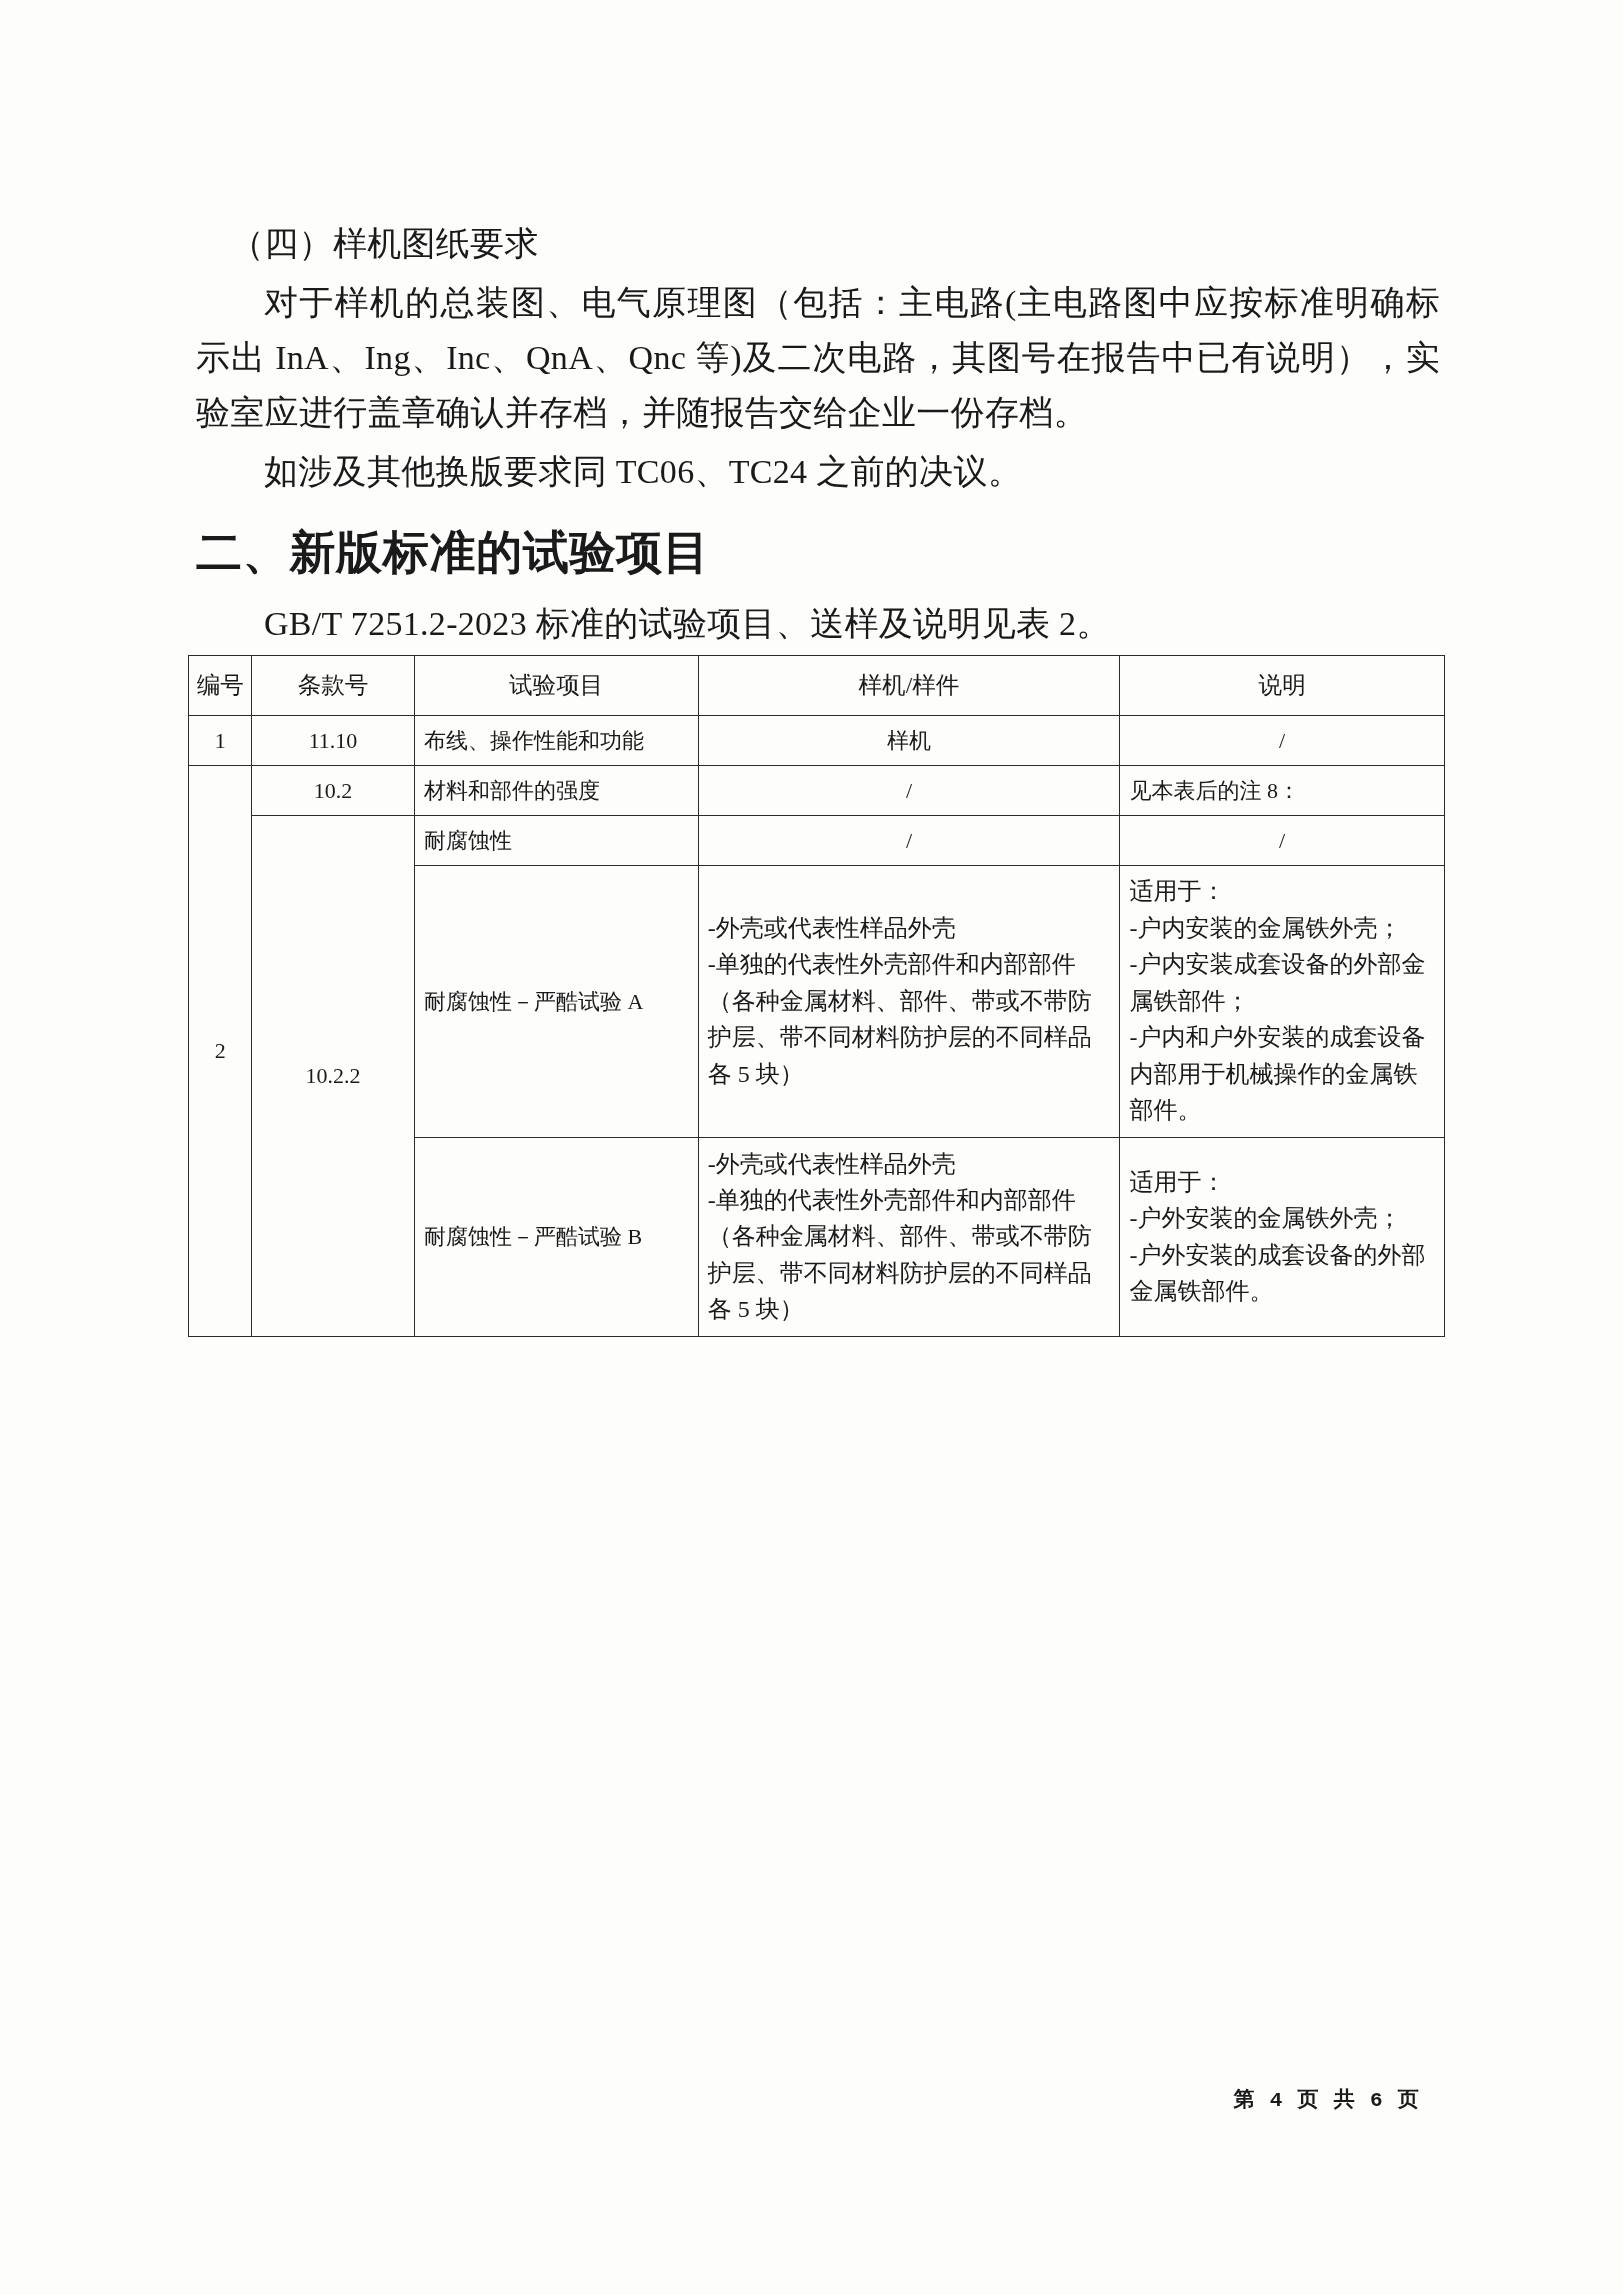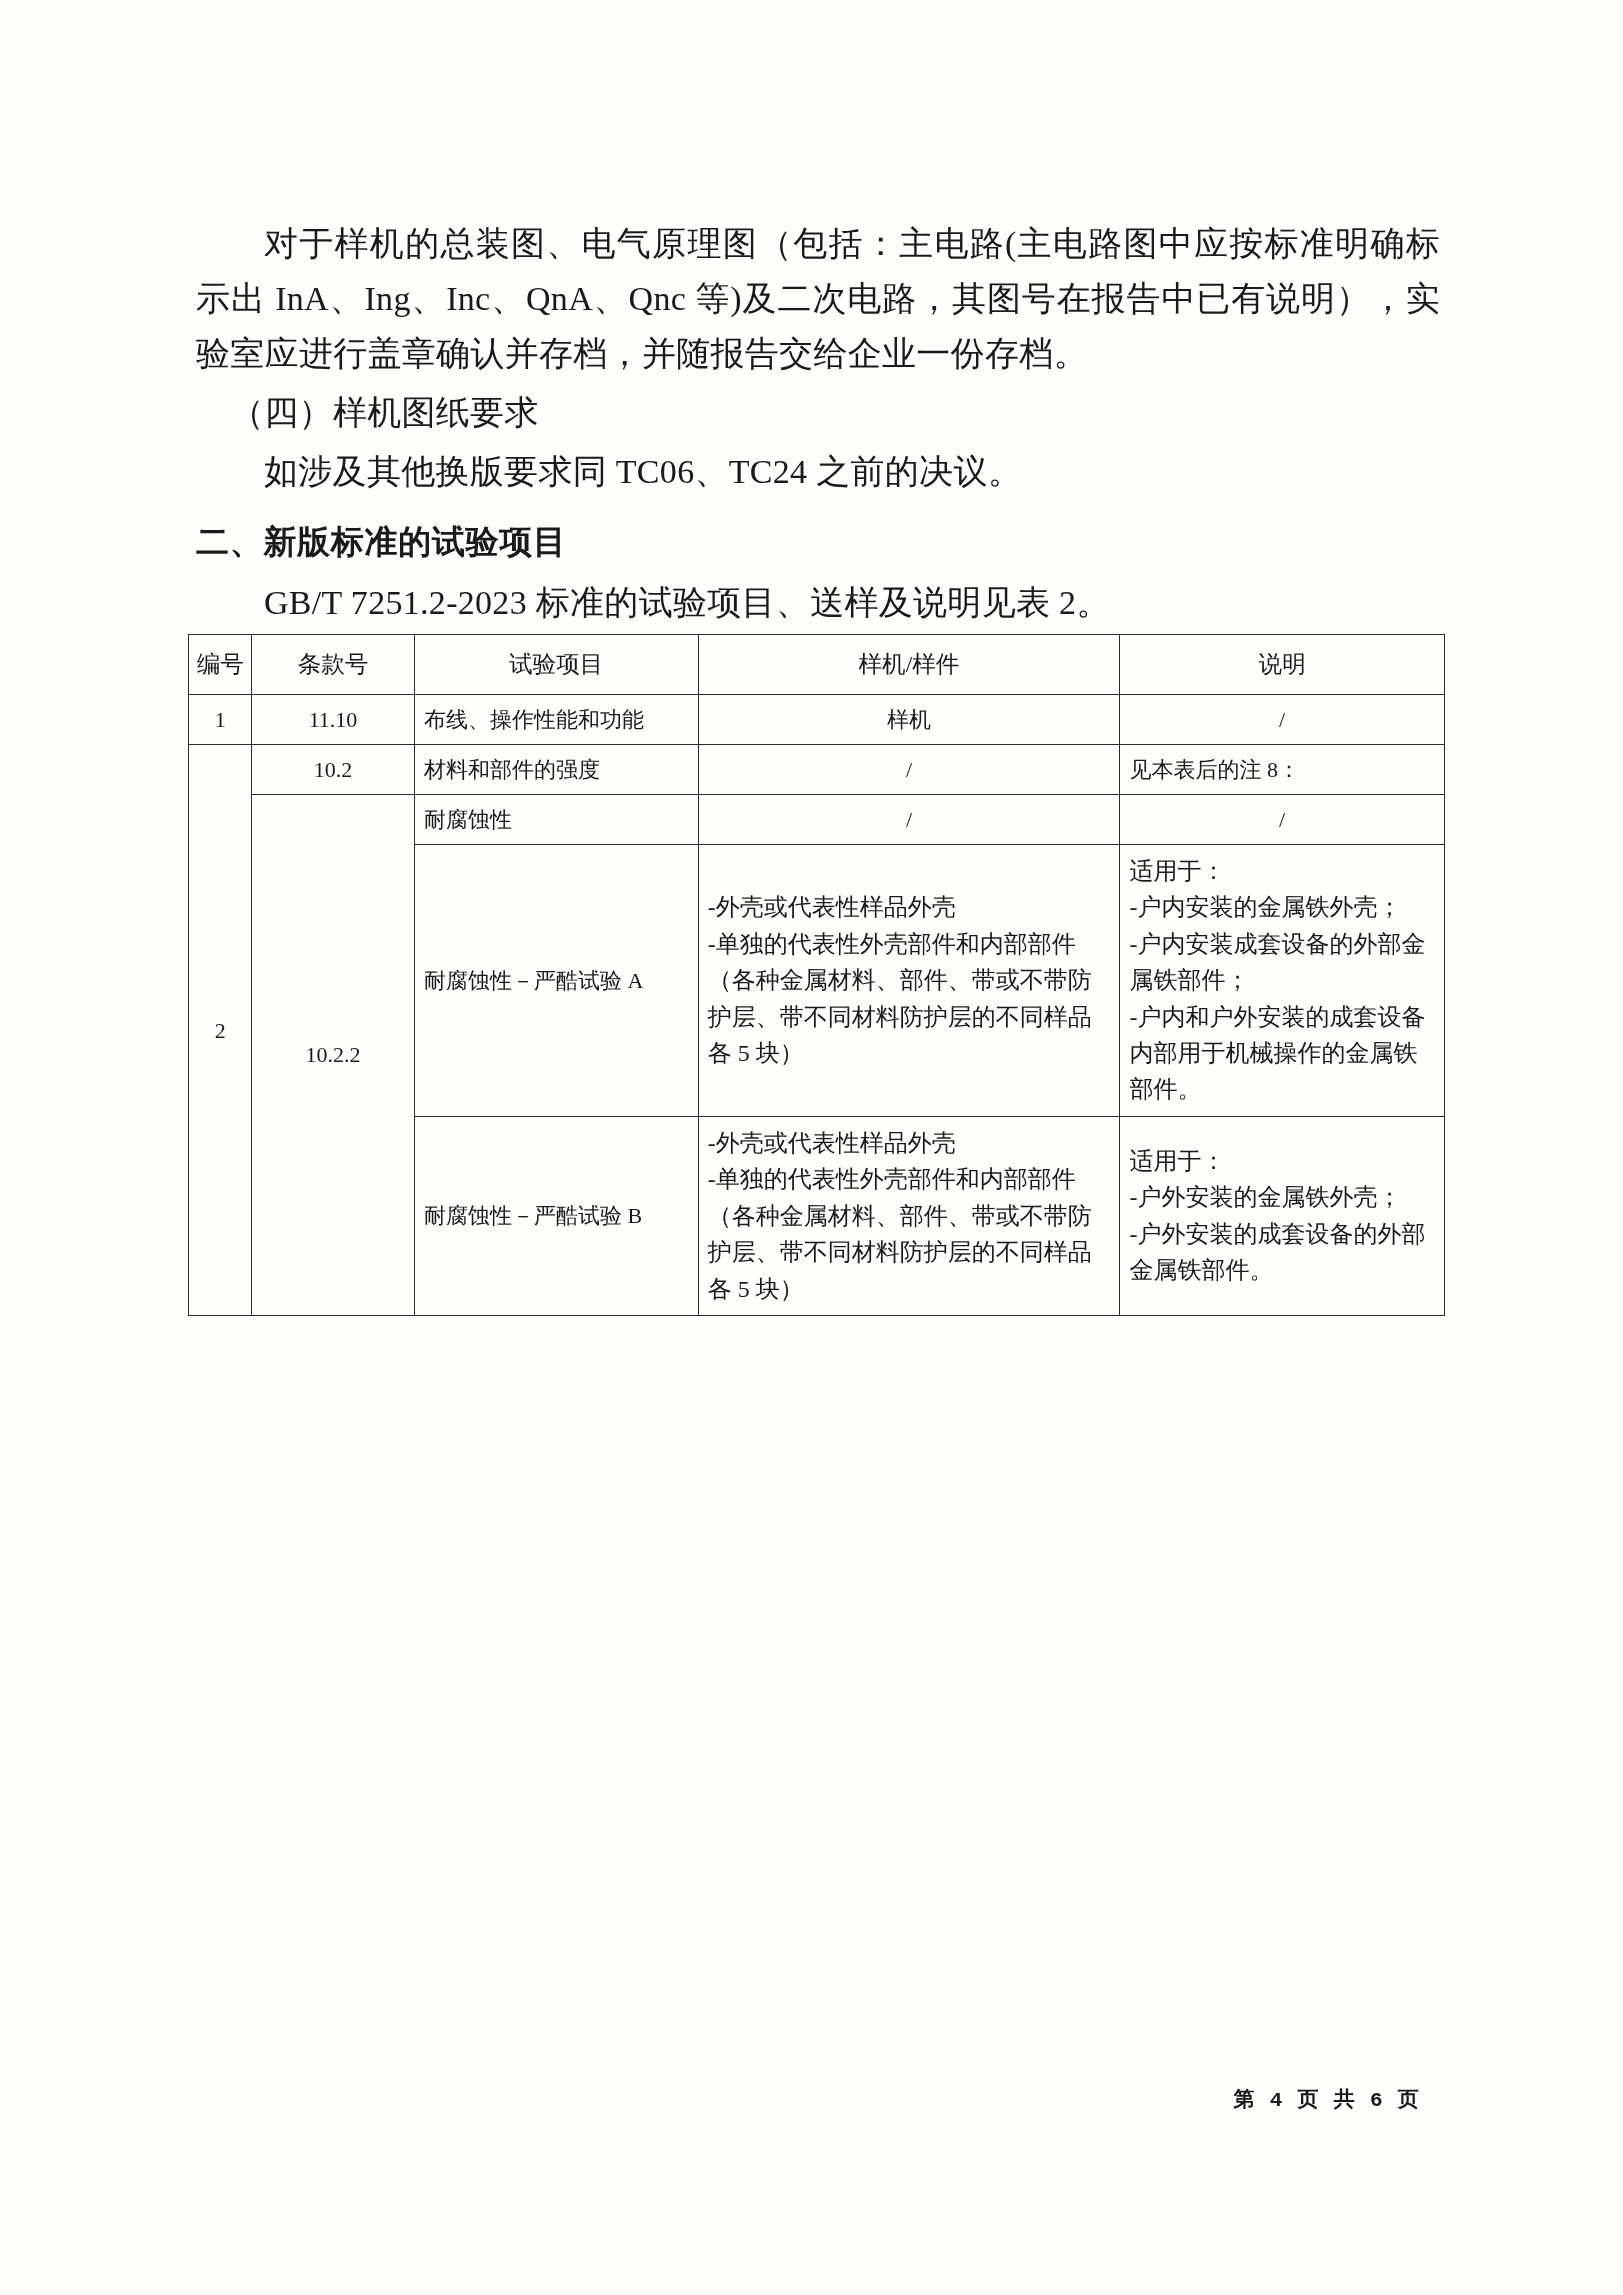--- a/index.html
+++ b/index.html
@@ -32,21 +32,21 @@
     font-size: 34px;
     line-height: 1.62;
     letter-spacing: 0.3px;
     margin: 0 0 3.9px 0;
     text-align: justify;
   }
   .indent2 { text-indent: 68px; }
   .indent1 { padding-left: 34px; }
 
   .heading {
-    font-size: 33px;
+    font-size: 46px;
     font-weight: bold;
     line-height: 1.6;
     margin: 17px 0 6.5px 0;
     font-family: "DejaVu Serif", "Liberation Serif", serif;
     letter-spacing: 0.7px;
   }
 
   
   .table-caption {
     text-align: center;
@@ -96,23 +96,23 @@
     letter-spacing: 1.3px;
     font-family: Liberation Mono, monospace;
   }
 </style>
 </head>
 <body>
 
 <div class="page">
   <div class="content">
 
+    <p class="para indent1">（四）样机图纸要求</p>
+
     <p class="para indent2">对于样机的总装图、电气原理图（包括：主电路(主电路图中应按标准明确标示出 InA、Ing、Inc、QnA、Qnc 等)及二次电路，其图号在报告中已有说明），实验室应进行盖章确认并存档，并随报告交给企业一份存档。</p>
-
-    <p class="para indent1">（四）样机图纸要求</p>
 
 
     <p class="para indent2">如涉及其他换版要求同 TC06、TC24 之前的决议。</p>
 
     <p class="heading">二、新版标准的试验项目</p>
 
     <p class="para indent2">GB/T 7251.2-2023 标准的试验项目、送样及说明见表 2。</p>
 
 
     <table class="t2">

